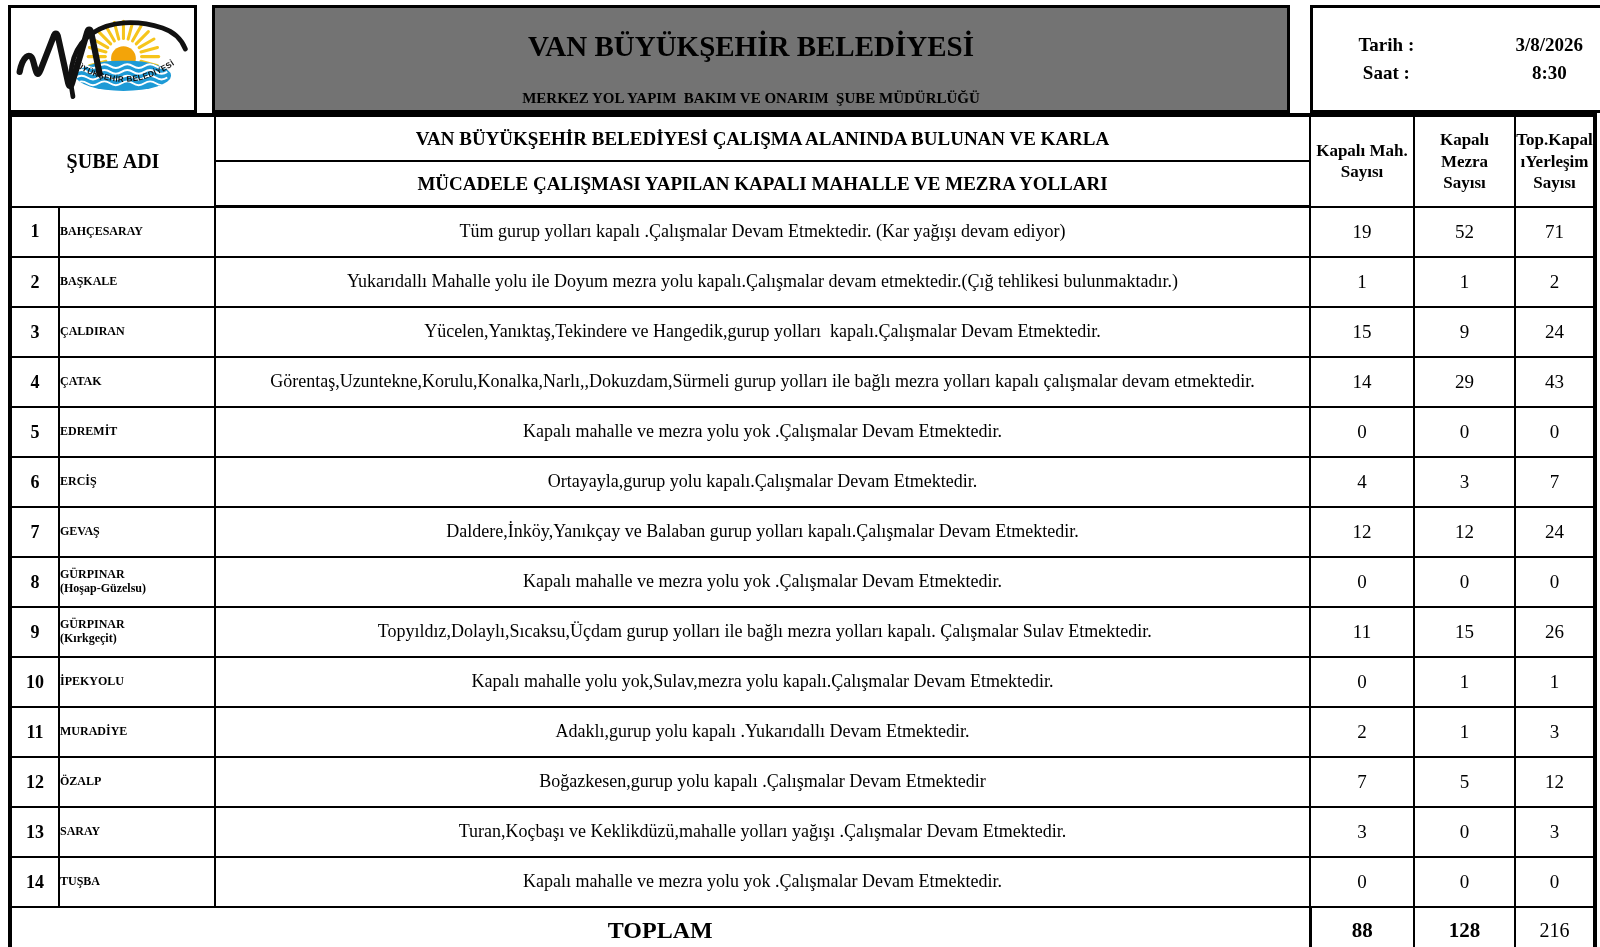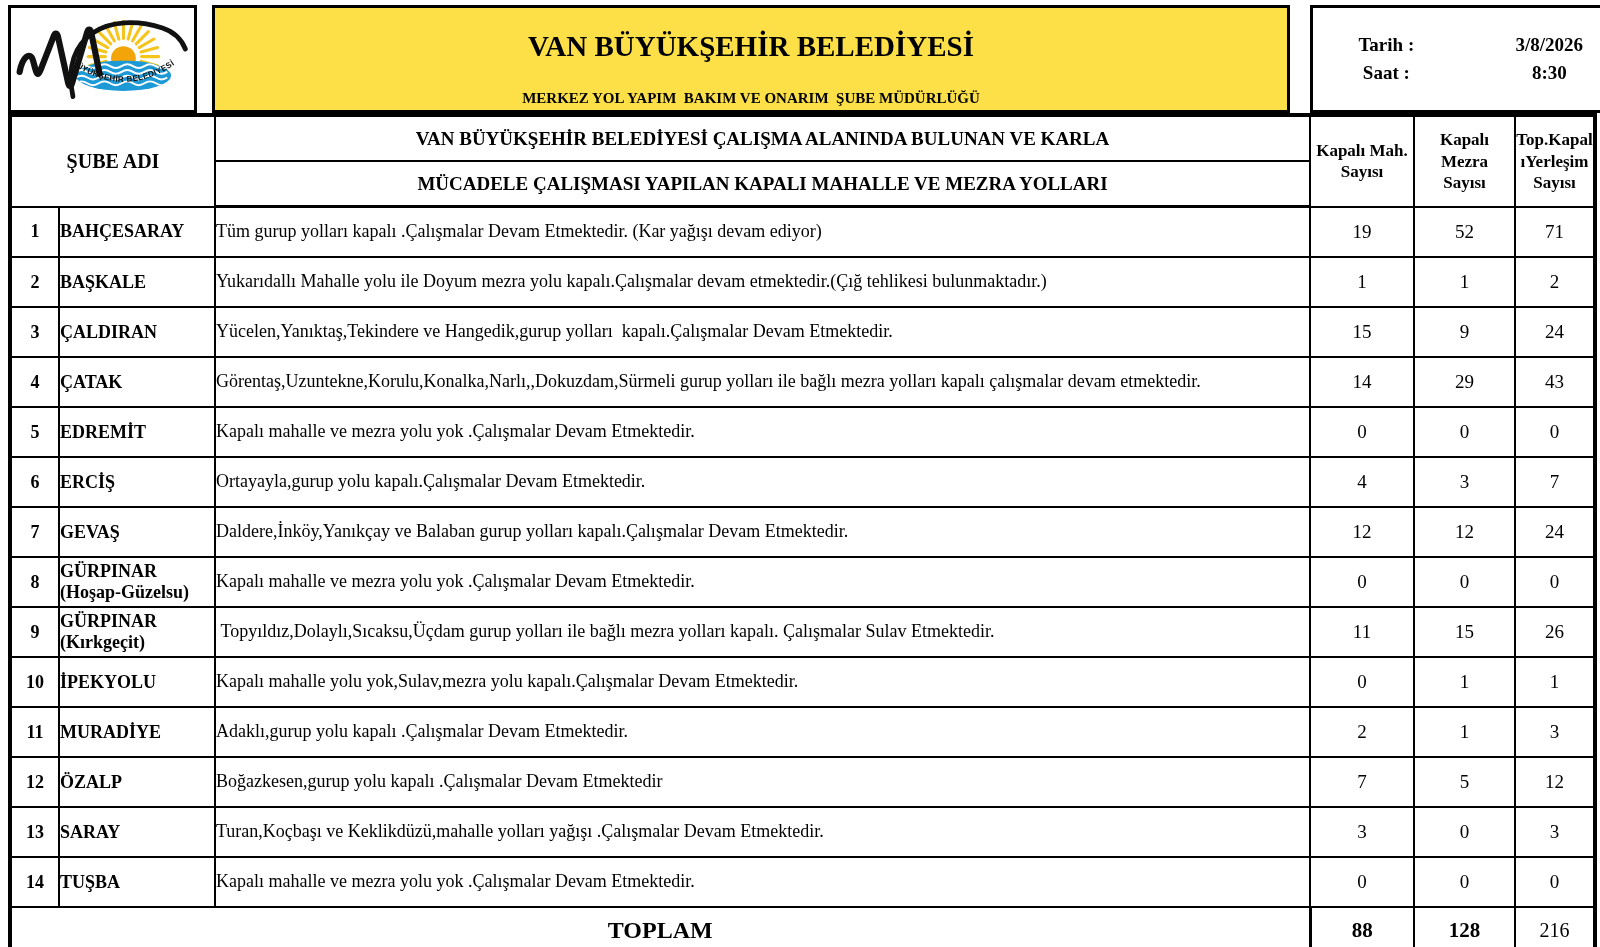--- a/index.html
+++ b/index.html
@@ -13,21 +13,21 @@
   
   .logo-box {
     position:absolute; left:8px; top:5px; width:189px; height:108px;
     border:3px solid #000; box-sizing:border-box; background:#fff;
     display:flex; align-items:center; justify-content:center;
   }
   .logo-box svg { width:181px; height:100px; }
 
   .title-box {
     position:absolute; left:212px; top:5px; width:1078px; height:108px;
-    border:3px solid #000; box-sizing:border-box; background:#fde047;
+    border:3px solid #000; box-sizing:border-box; background:#737373;
   }
   .doc-title {
     position:absolute; top:22px; left:0; right:0;
     text-align:center; font-size:29px; font-weight:bold; white-space:pre;
   }
   .doc-subtitle {
     position:absolute; bottom:3px; left:0; right:0;
     text-align:center; font-size:15px; font-weight:bold; white-space:pre;
   }
 
@@ -59,25 +59,25 @@
   }
   th.num-head {
     font-size:17px; font-weight:bold; text-align:center;
     white-space:pre-line; line-height:1.25;
   }
   thead tr:last-child th { border-bottom:3px solid #000; }
 
   tbody td { height:48px; }
   td.c-num  { font-size:18px; font-weight:bold; text-align:center; }
   td.c-name {
-    font-size:18px; font-weight:bold; text-align:left;
+    font-size:12px; font-weight:bold; text-align:left;
     padding-left:4px; white-space:pre-line; line-height:1.15;
   }
   td.c-desc {
-    font-size:18px; text-align:left; padding-left:7px; padding-right:45px;
+    font-size:18px; text-align:center; padding-left:7px; padding-right:45px;
     border-left:3px solid #000; border-right:3px solid #000;
     white-space:pre-wrap; line-height:1.2;
   }
   td.c-val  { font-size:19px; text-align:center; }
 
   tfoot td { border-top:4px solid #000; height:45px; }
   tfoot td.f-label {
     font-size:24px; font-weight:bold; text-align:center;
     border-right:3px solid #000;
   }
@@ -256,21 +256,21 @@
       <td class="c-num">10</td>
       <td class="c-name">İPEKYOLU</td>
       <td class="c-desc">Kapalı mahalle yolu yok,Sulav,mezra yolu kapalı.Çalışmalar Devam Etmektedir.</td>
       <td class="c-val">0</td>
       <td class="c-val">1</td>
       <td class="c-val">1</td>
     </tr>
         <tr>
       <td class="c-num">11</td>
       <td class="c-name">MURADİYE</td>
-      <td class="c-desc">Adaklı,gurup yolu kapalı .Çalışmalar Devam Etmektedir.</td>
+      <td class="c-desc">Adaklı,gurup yolu kapalı .Yukarıdallı Devam Etmektedir.</td>
       <td class="c-val">2</td>
       <td class="c-val">1</td>
       <td class="c-val">3</td>
     </tr>
         <tr>
       <td class="c-num">12</td>
       <td class="c-name">ÖZALP</td>
       <td class="c-desc">Boğazkesen,gurup yolu kapalı .Çalışmalar Devam Etmektedir</td>
       <td class="c-val">7</td>
       <td class="c-val">5</td>

